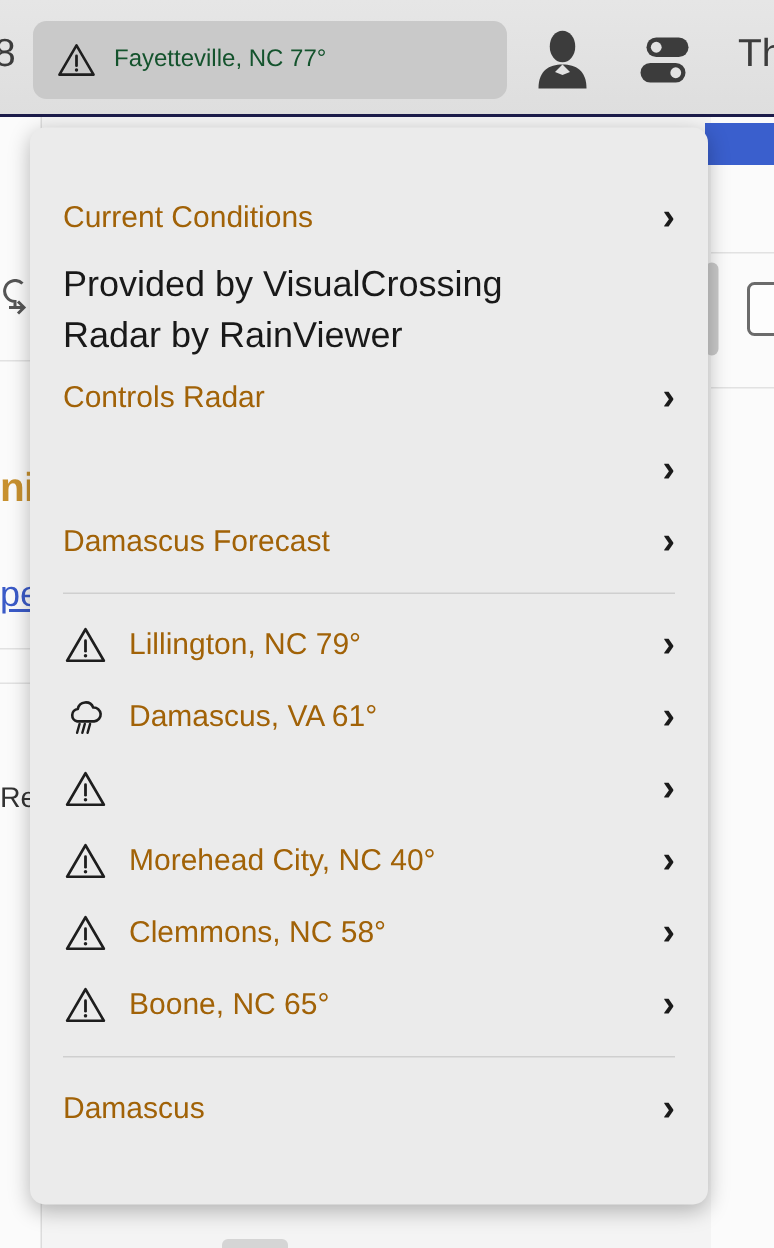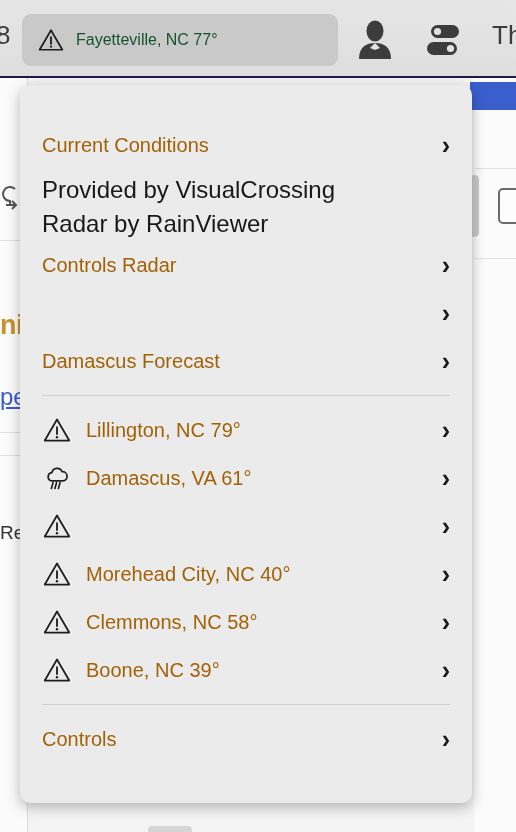--- a/index.html
+++ b/index.html
@@ -299,25 +299,25 @@
     </div>
 
     <div class="menu-row">
       <span class="row-ico">
         <svg width="28" height="28" viewBox="0 0 24 24">
           <path d="M12 3 L22.5 21 L1.5 21 Z" fill="none" stroke="#1e1e1e" stroke-width="1.5" stroke-linejoin="round"></path>
           <line x1="12" y1="9.5" x2="12" y2="15.5" stroke="#1e1e1e" stroke-width="1.6" stroke-linecap="round"></line>
           <circle cx="12" cy="18.2" r="1" fill="#1e1e1e"></circle>
         </svg>
       </span>
-      <span class="row-text">Boone, NC 39°</span>
+      <span class="row-text">Boone, NC 65°</span>
       <span class="chev">›</span>
     </div>
 
     <div class="menu-divider"></div>
 
     <div class="menu-row">
-      <span class="row-text">Controls</span>
+      <span class="row-text">Damascus</span>
       <span class="chev">›</span>
     </div>
 
   </div>
 </div>
 
 </body></html>

